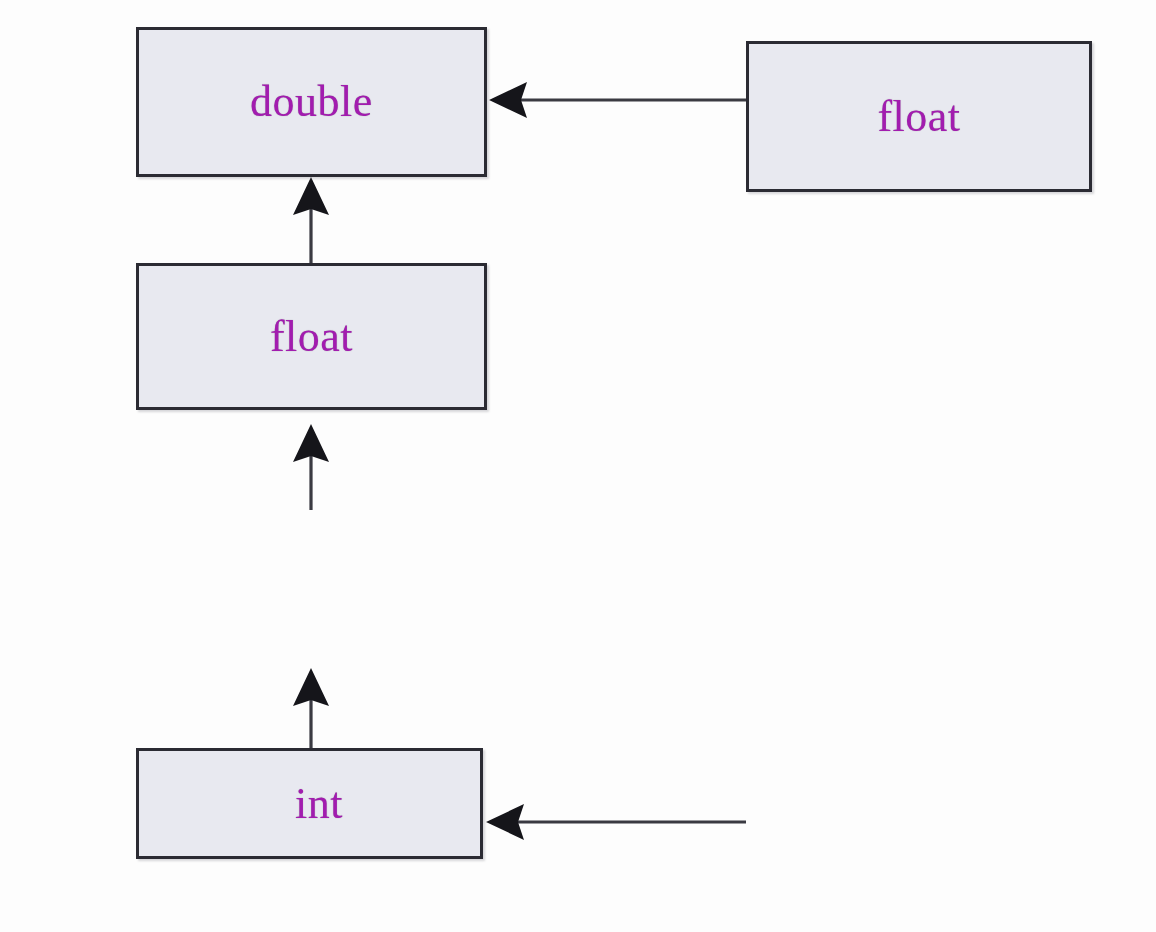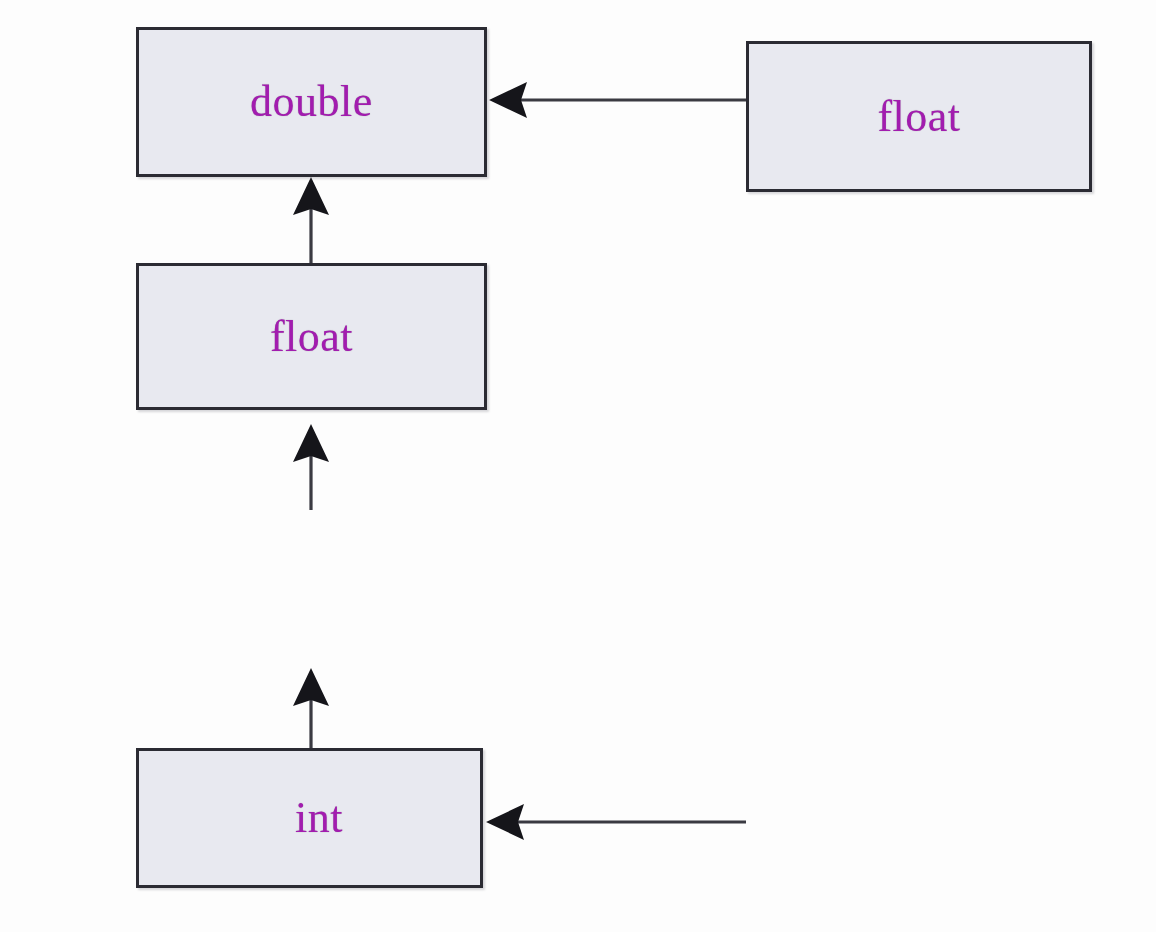--- a/index.html
+++ b/index.html
@@ -37,21 +37,21 @@
     text-shadow: 0 0 1px rgba(20,20,25,0.35);
     user-select: none;
     white-space: nowrap;
     text-align: center;
   }
   
   #node-double   { left: 136px; top: 27px;  width: 351px; height: 150px; }
   #node-float    { left: 746px; top: 27px;  width: 346px; height: 151px; margin-top: 14px; }
   #node-long     { left: 136px; top: 263px; width: 351px; height: 147px; }
   #node-unsigned { left: 136px; top: 510px; width: 347px; height: 150px; }
-  #node-int      { left: 136px; top: 748px; width: 347px; height: 140px; padding-left: 19px; }
+  #node-int      { left: 136px; top: 748px; width: 347px; height: 111px; padding-left: 19px; }
   #node-charshort{ left: 746px; top: 748px; width: 346px; height: 152px; }
 
   .edge-layer {
     position: absolute;
     left: 0;
     top: 0;
     width: 1156px;
     height: 932px;
     pointer-events: none;
   }

